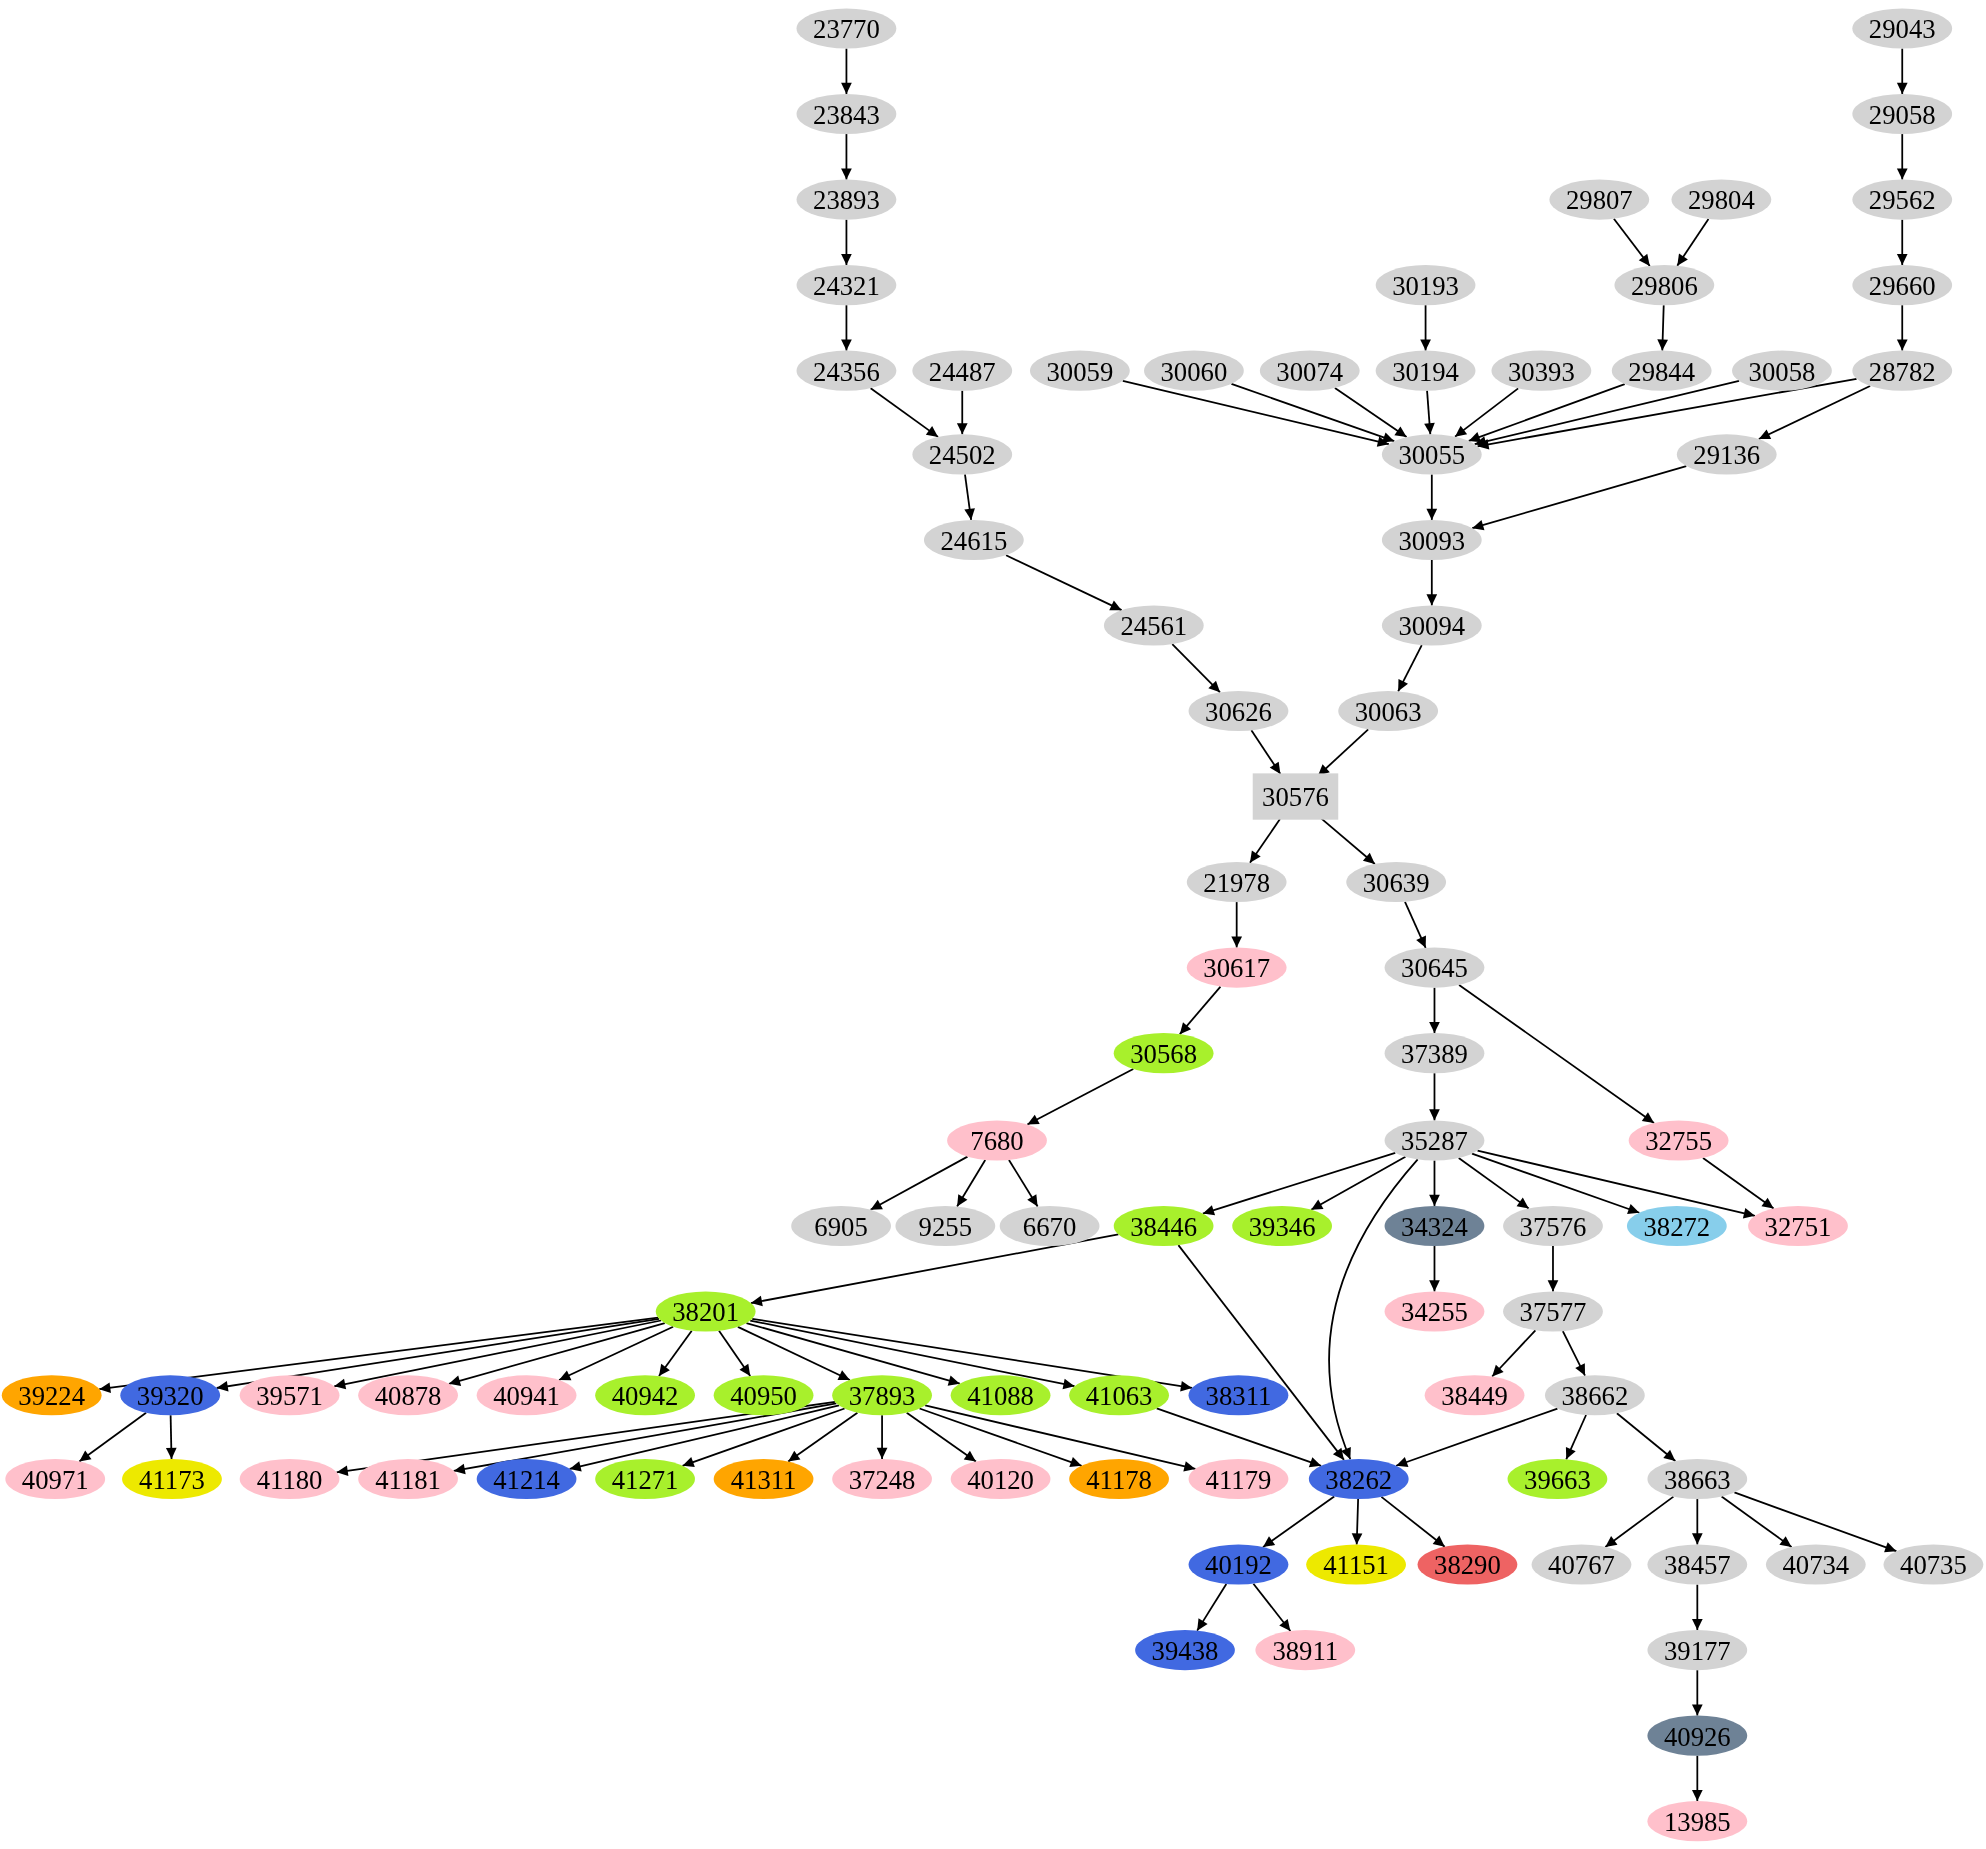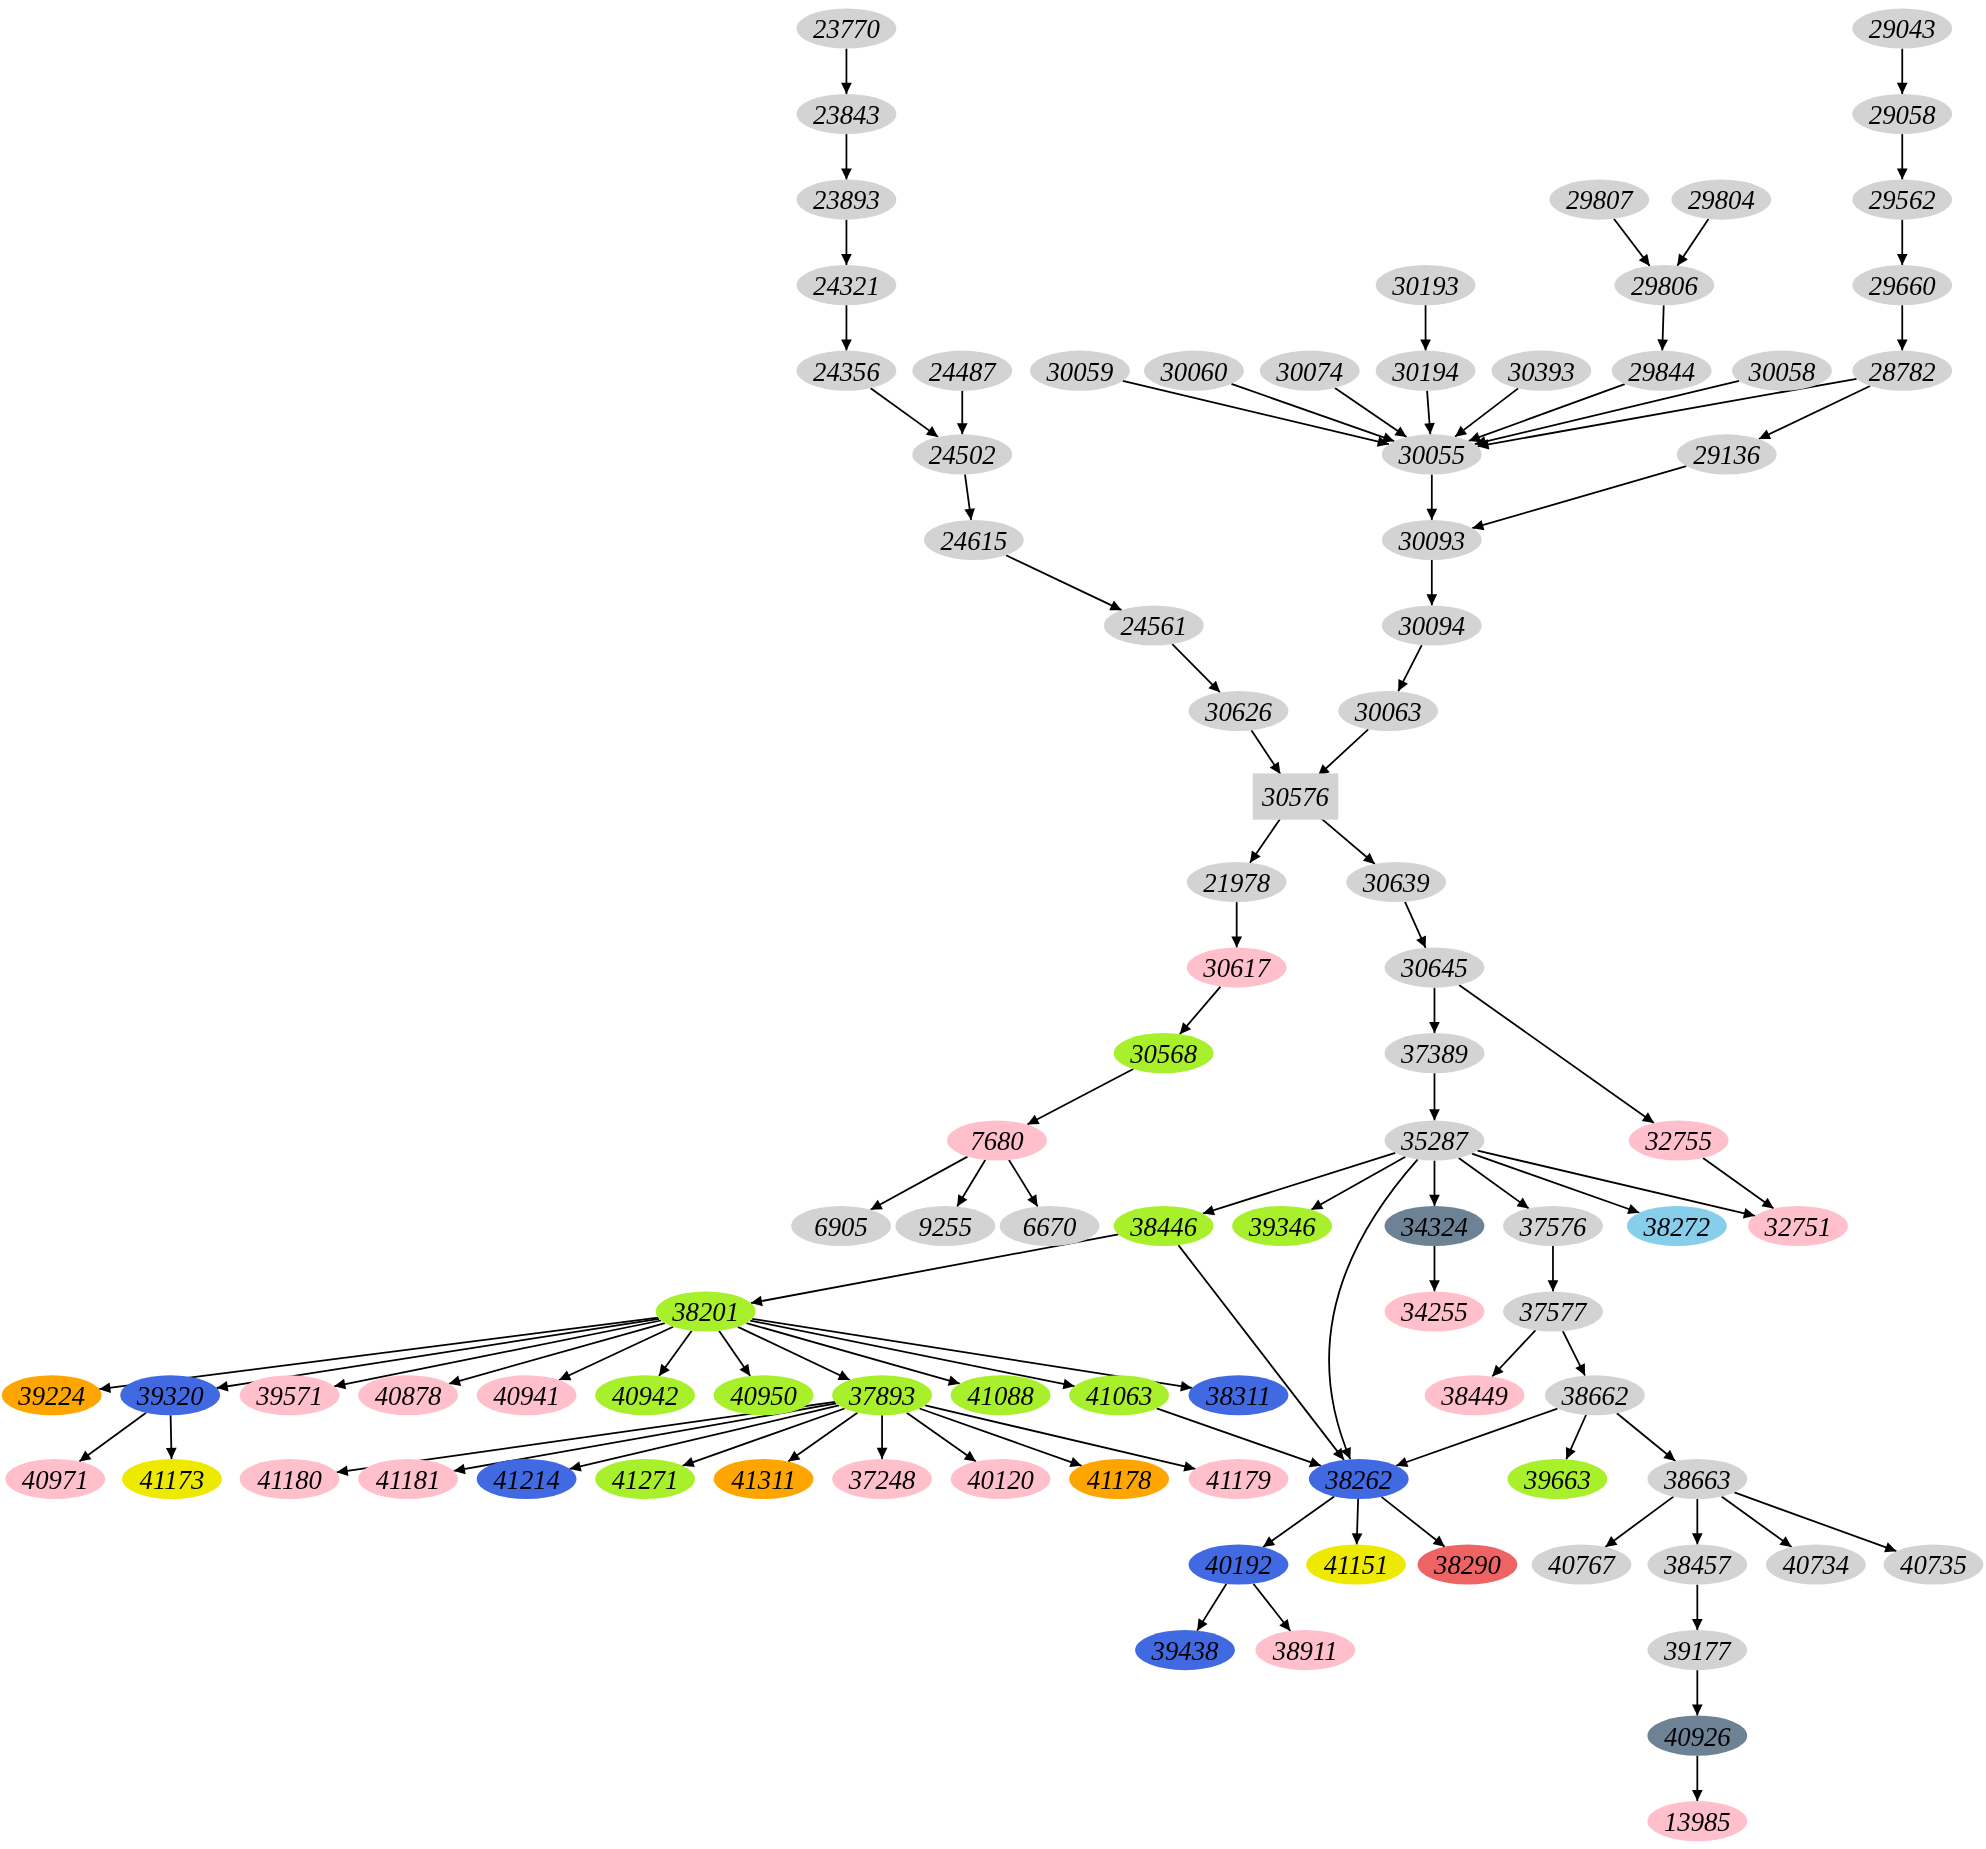--- a/index.html
+++ b/index.html
@@ -1,16 +1,16 @@
 <!DOCTYPE html>
 <html style="font-size:14.3px"><head>
 <meta charset="utf-8">
 <style>
   html, body { margin: 0; padding: 0; background: #ffffff; }
-  #graph-wrap { width: 100%; font-style: italic; }
+  #graph-wrap { width: 100%; }
   svg { display: block; width: 100%; height: auto; background: #ffffff; }
   .edge { stroke: #000000; stroke-width: 2; fill: none; }
   .node-shape { stroke: none; }
   .node-label {
     font-family: "Liberation Serif", "DejaVu Serif", serif;
     font-size: 30px;
     fill: #000000;
     text-anchor: middle;
     dominant-baseline: central;
   }

